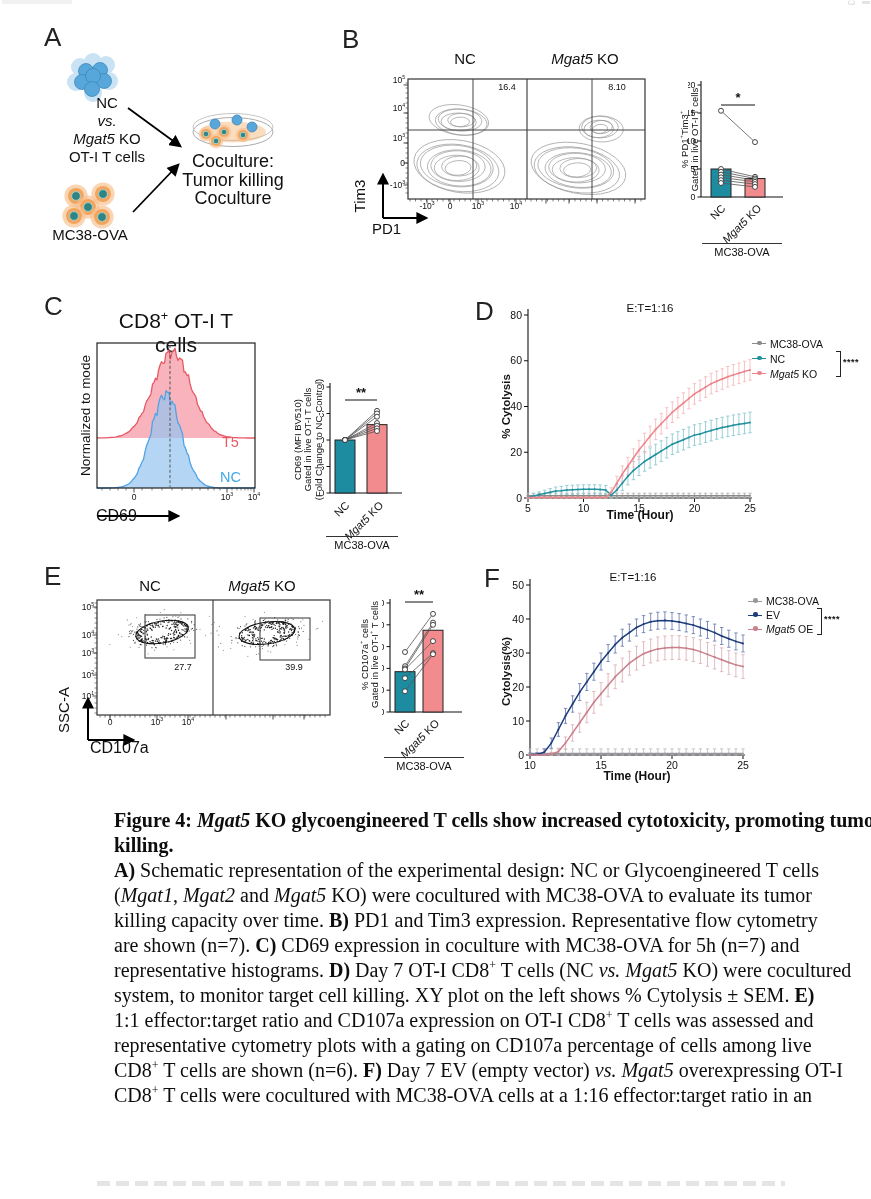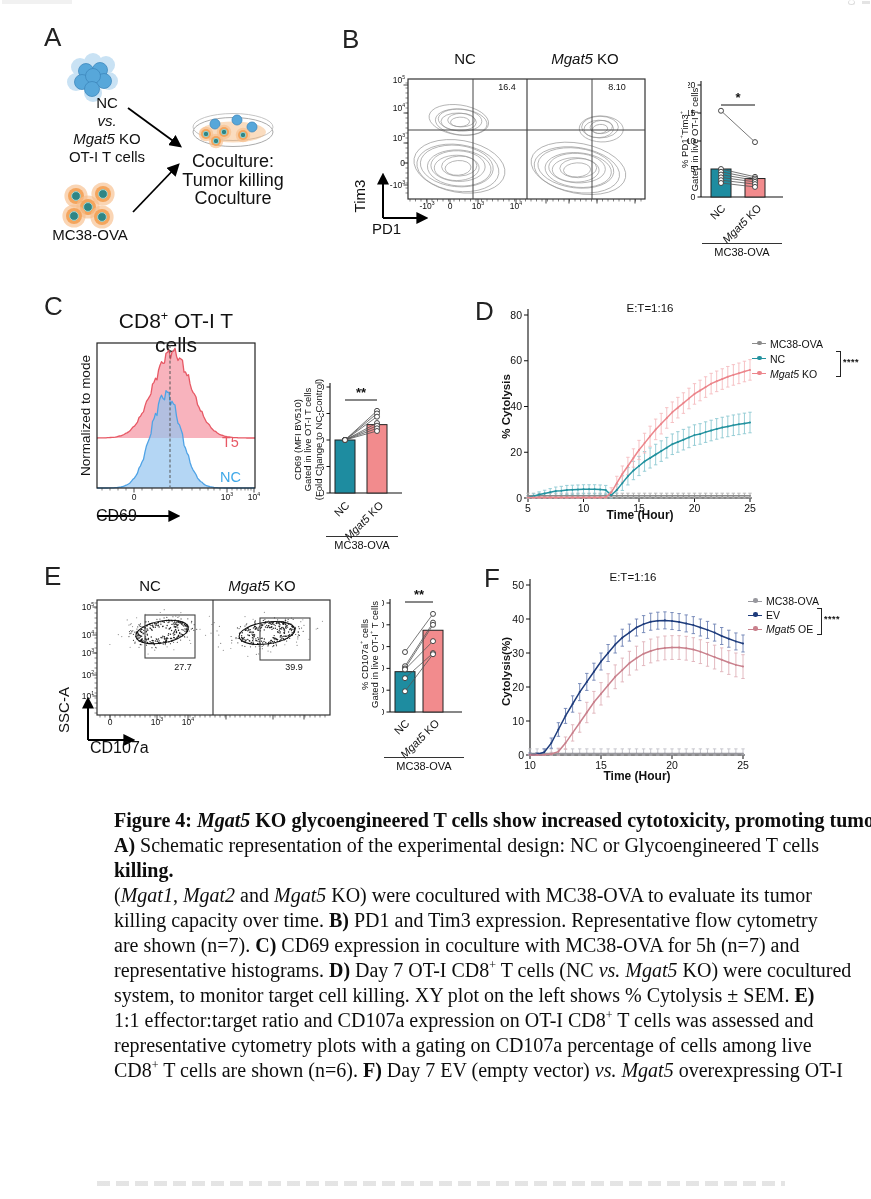--- a/index.html
+++ b/index.html
@@ -2177,24 +2177,25 @@
         <span class="lm-dot"></span>
       </span>
       <span class="leg-label"><i>Mgat5</i> OE</span>
     </div>
   </div>
 <div class="abs bracket" style="left:817px;top:608px;width:5px;height:27px"></div>
 <div class="abs sigtx" style="left:824px;top:614px">****</div>
 
 <div id="caption">
     <div class="cap-line"><b>Figure 4: <i>Mgat5</i> KO glycoengineered T cells show increased cytotoxicity, promoting tumor</b></div>
+    <div class="cap-line"><b>killing.</b></div>
     <div class="cap-line"><b>A)</b> Schematic representation of the experimental design: NC or Glycoengineered T cells</div>
-    <div class="cap-line"><b>killing.</b></div>
     <div class="cap-line">(<i>Mgat1</i>, <i>Mgat2</i> and <i>Mgat5</i> KO) were cocultured with MC38-OVA to evaluate its tumor</div>
     <div class="cap-line">killing capacity over time. <b>B)</b> PD1 and Tim3 expression. Representative flow cytometry</div>
     <div class="cap-line">are shown (n=7). <b>C)</b> CD69 expression in coculture with MC38-OVA for 5h (n=7) and</div>
     <div class="cap-line">representative histograms. <b>D)</b> Day 7 OT-I CD8<sup>+</sup> T cells (NC <i>vs.</i> <i>Mgat5</i> KO) were cocultured</div>
     <div class="cap-line">system, to monitor target cell killing. XY plot on the left shows % Cytolysis ± SEM. <b>E)</b></div>
     <div class="cap-line">1:1 effector:target ratio and CD107a expression on OT-I CD8<sup>+</sup> T cells was assessed and</div>
     <div class="cap-line">representative cytometry plots with a gating on CD107a percentage of cells among live</div>
     <div class="cap-line">CD8<sup>+</sup> T cells are shown (n=6). <b>F)</b> Day 7 EV (empty vector) <i>vs.</i> <i>Mgat5</i> overexpressing OT-I</div>
+    <div class="cap-line">CD8<sup>+</sup> T cells were cocultured with MC38-OVA cells at a 1:16 effector:target ratio in an</div>
   </div>
 <div class="abs clipline" style="left:97px;top:1181px;width:688px;height:5px"></div>
 
 </body></html>

